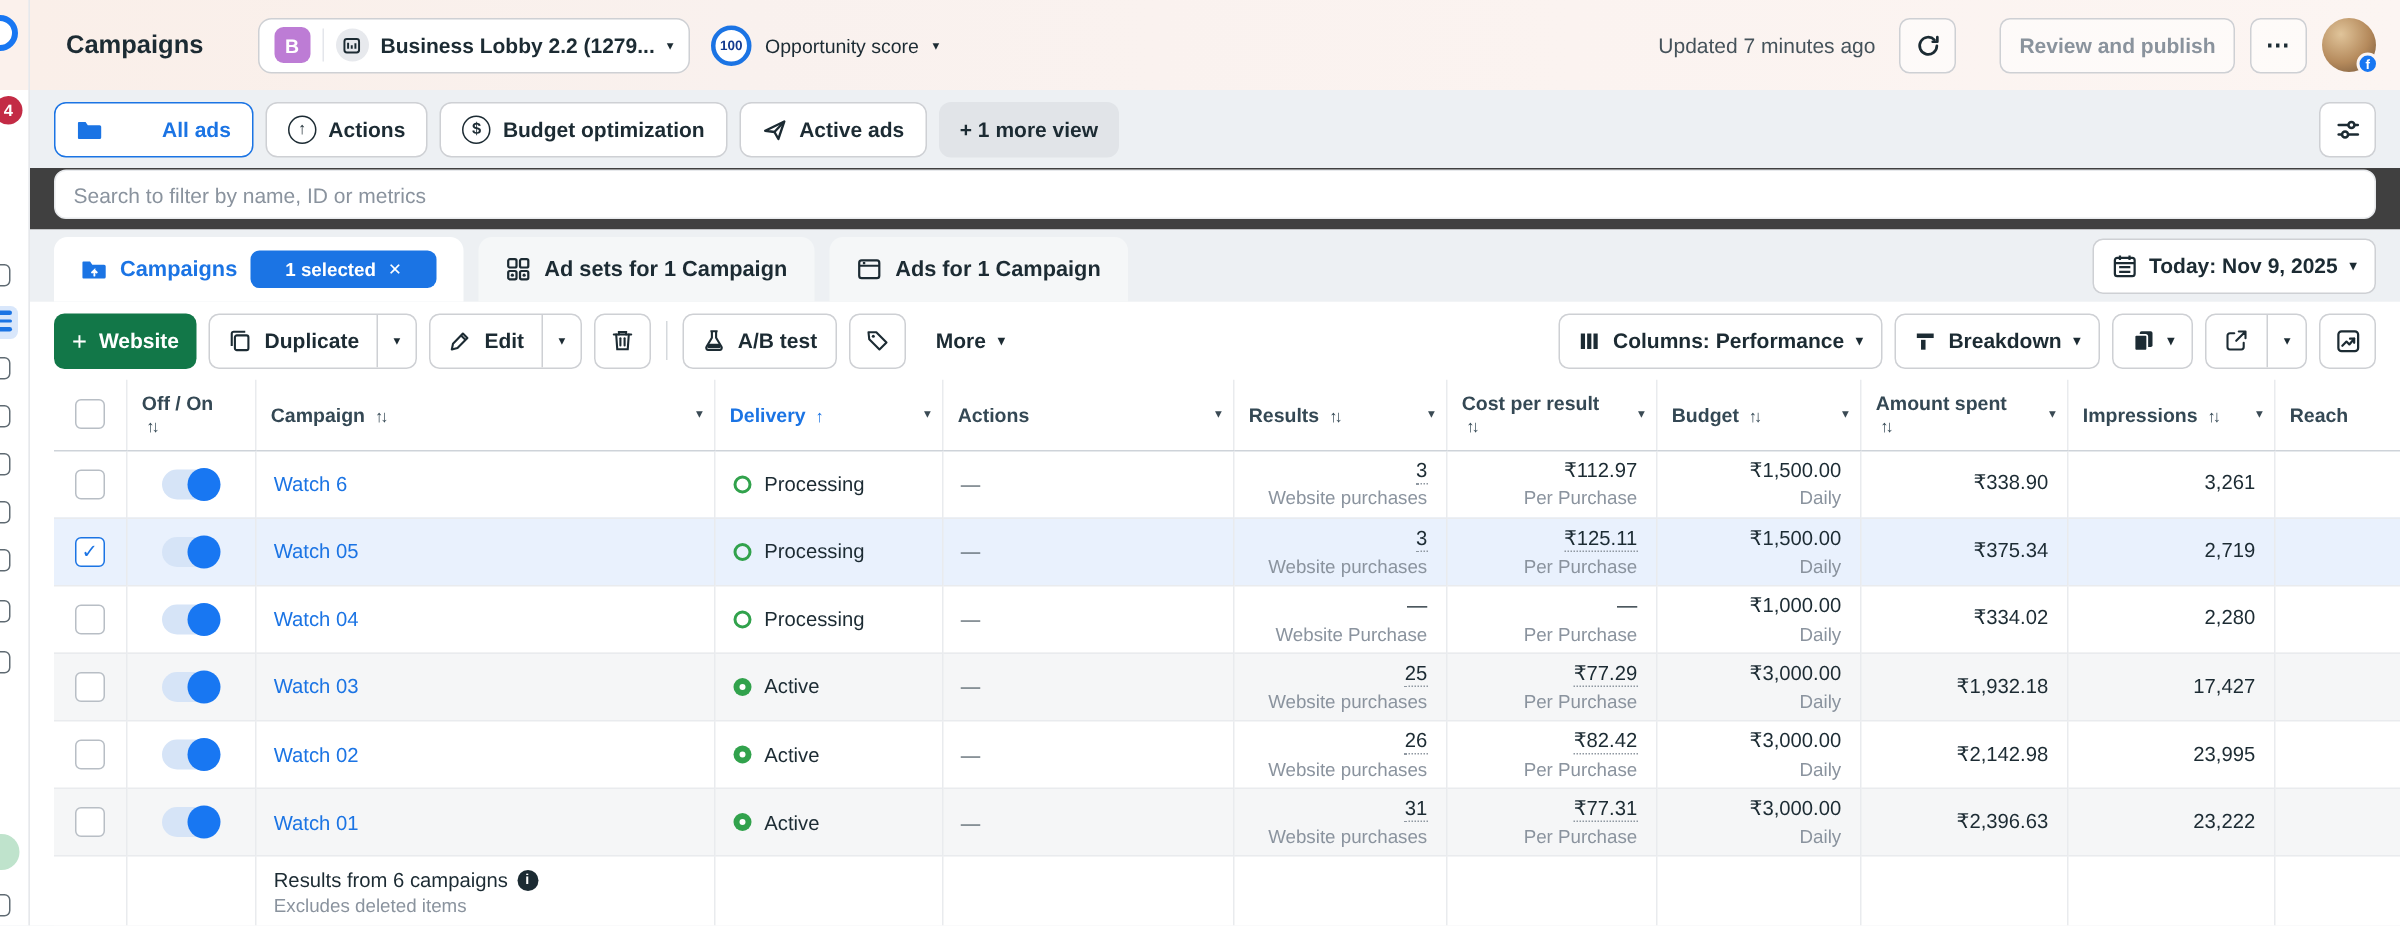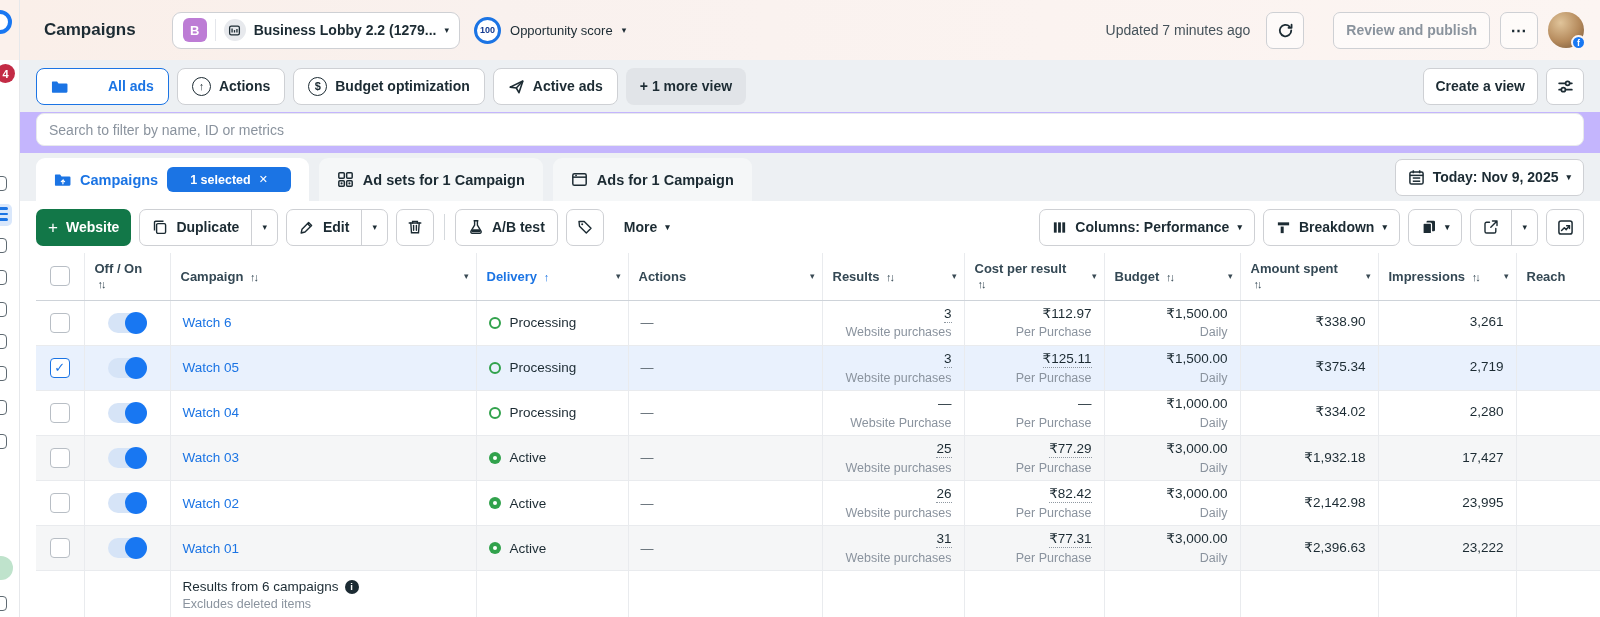--- a/index.html
+++ b/index.html
@@ -67,21 +67,21 @@
   .pill { height:37px; border:1px solid #ced0d4; background:#fff; border-radius:8px;
     display:inline-flex; align-items:center; gap:8px; padding:0 14px; font-size:14px;
     font-weight:600; color:#1c2b33; cursor:pointer; }
   .pill.active { border:1.5px solid var(--accent-blue,#1b74e4); color:var(--accent-blue,#1b74e4);gap:40px; }
   .pill.ghost { border:none; background:#e1e4e8; }
   .circle-ico { width:19px; height:19px; border:1.7px solid #1c2b33; border-radius:50%; flex:none;
     display:inline-flex; align-items:center; justify-content:center; font-size:11px; font-weight:700; color:#1c2b33; }
   .viewbar .spacer, .tabsrow .spacer, .toolbar .spacer { flex:1; }
 
   
-  .searchrow { flex:none; background:#c4b5fd; padding:1px 16px 7px; }
+  .searchrow { flex:none; background:#404040; padding:1px 16px 7px; }
   .search-input { width:100%; height:33px; border:1px solid #e7e9ec; border-radius:8px;
     background:#fff; padding:0 12px; font-size:14px; color:#1c2b33; font-family:inherit; }
   .search-input::placeholder { color:#8a939e; }
 
   
   .tabsrow { height:48px; flex:none; background:#edf0f3; display:flex; align-items:flex-end;
     padding:0 16px; gap:10px; position:relative; }
   .tab { height:43px; display:inline-flex; align-items:center; gap:9px; padding:0 18px;
     border-radius:9px 9px 0 0; background:#f5f7f8; font-size:14.5px; font-weight:700;
     color:#1c2b33; cursor:pointer; }
@@ -240,21 +240,20 @@
       </button>
       <button class="pill">
         <svg class="ic" width="17" height="17" viewBox="0 0 16 16" fill="none" stroke="#1c2b33" stroke-width="1.5" stroke-linejoin="round">
           <path d="M2 8.6 14 2.8 10.3 13.8 7.8 9.4z"></path>
             <line x1="7.8" y1="9.4" x2="14" y2="2.8"></line>
         </svg>
         <span>Active ads</span>
       </button>
       <button class="pill ghost">+ 1 more view</button>
       <span class="spacer"></span>
-      <button class="btn">Create a view</button>
       <button class="btn icon-only">
         <svg class="ic" width="17" height="17" viewBox="0 0 16 16" fill="none" stroke="#1c2b33" stroke-width="1.6" stroke-linecap="round">
           <line x1="2" y1="5" x2="14" y2="5"></line>
             <circle cx="10" cy="5" r="1.9" fill="#fff"></circle>
           <line x1="2" y1="11" x2="14" y2="11"></line>
             <circle cx="6" cy="11" r="1.9" fill="#fff"></circle>
         </svg>
       </button>
     </div>
 

